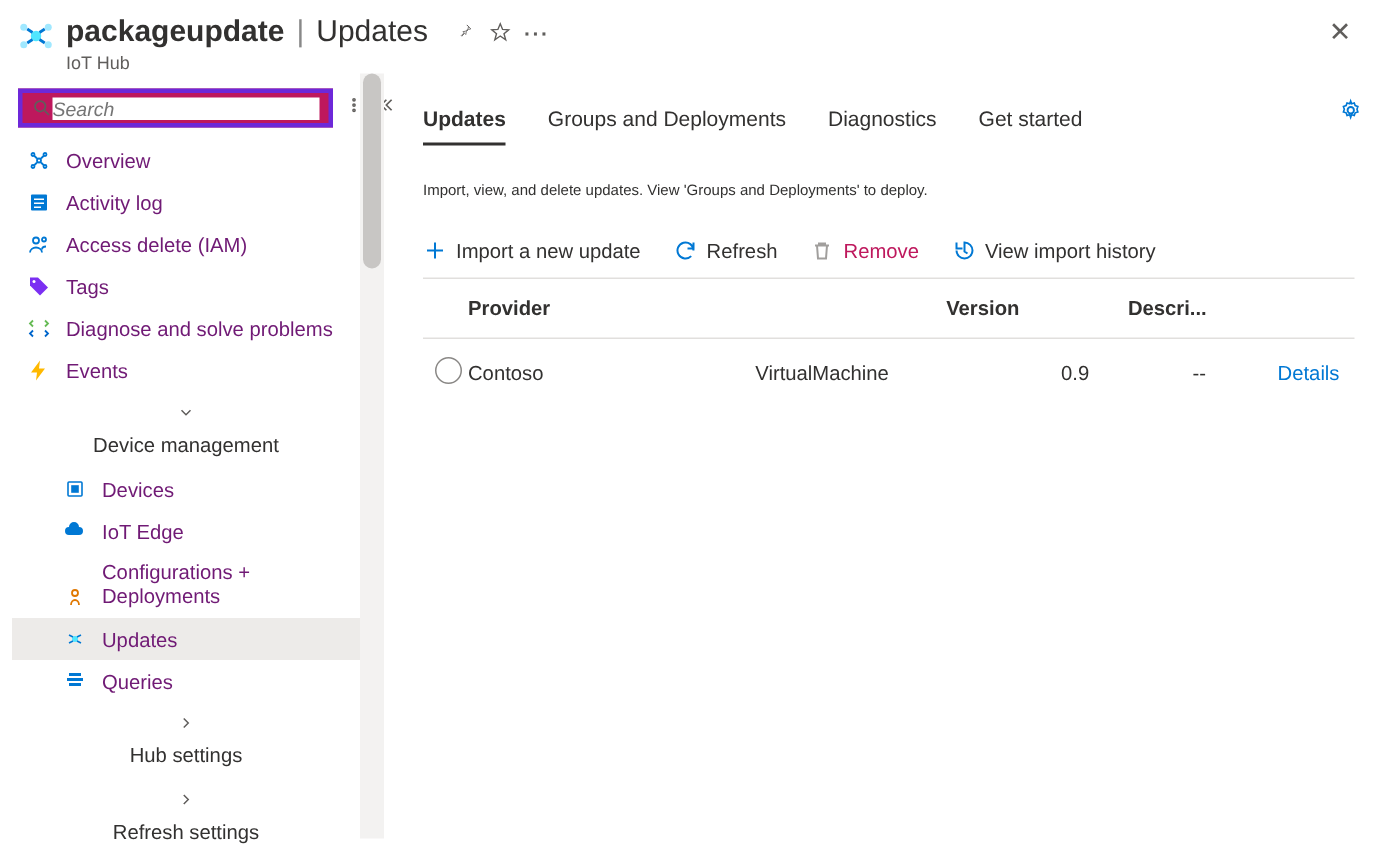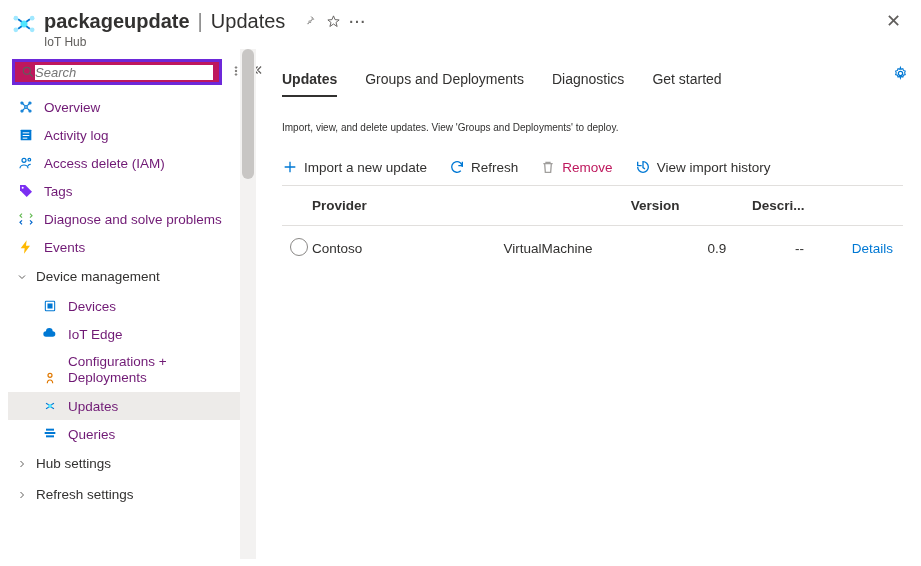--- a/index.html
+++ b/index.html
@@ -23,21 +23,21 @@
     .sidebar { width:240px; padding:10px 0 0 8px; }
 
     
     .search-row { display:flex; align-items:center; gap:8px; padding:0 4px 8px 4px; }
     .search-wrap { flex:1; display:flex; align-items:center; height:26px; border:3px solid #6d28d9; background:#be185d; padding:0 6px; }
     .search-wrap input { flex:1; border:none; outline:none; font-size:13px; font-style:italic; color:#605e5c; }
     .sm-icon { width:14px; height:14px; color:#605e5c; }
 
     
     .nav-item { display:flex; align-items:center; gap:10px; padding:6px 10px; font-size:13.5px; color:#701a75; cursor:pointer; }
-    .nav-group { display:flex; align-items:center; gap:8px; padding:8px 8px; font-size:13.5px; cursor:pointer; }
+    .nav-group { display:flex; align-items:center; gap:8px; padding:8px 8px; font-size:13.5px; cursor:pointer;flex-direction:column; }
     .nav-child { padding-left:34px;align-items:flex-end; }
     .nav-item.sel { background:#edebe9; }
     .nav-icon { width:16px; height:16px; display:flex; align-items:center; justify-content:center; }
     .chev { width:12px; height:12px; color:#605e5c; }
 
     
     .scroll-gutter { width:16px; background:#f3f2f1; position:relative; }
     .scroll-thumb { position:absolute; left:2px; right:2px; top:0; height:130px; background:#c8c6c4; border-radius:6px; }
 
     

